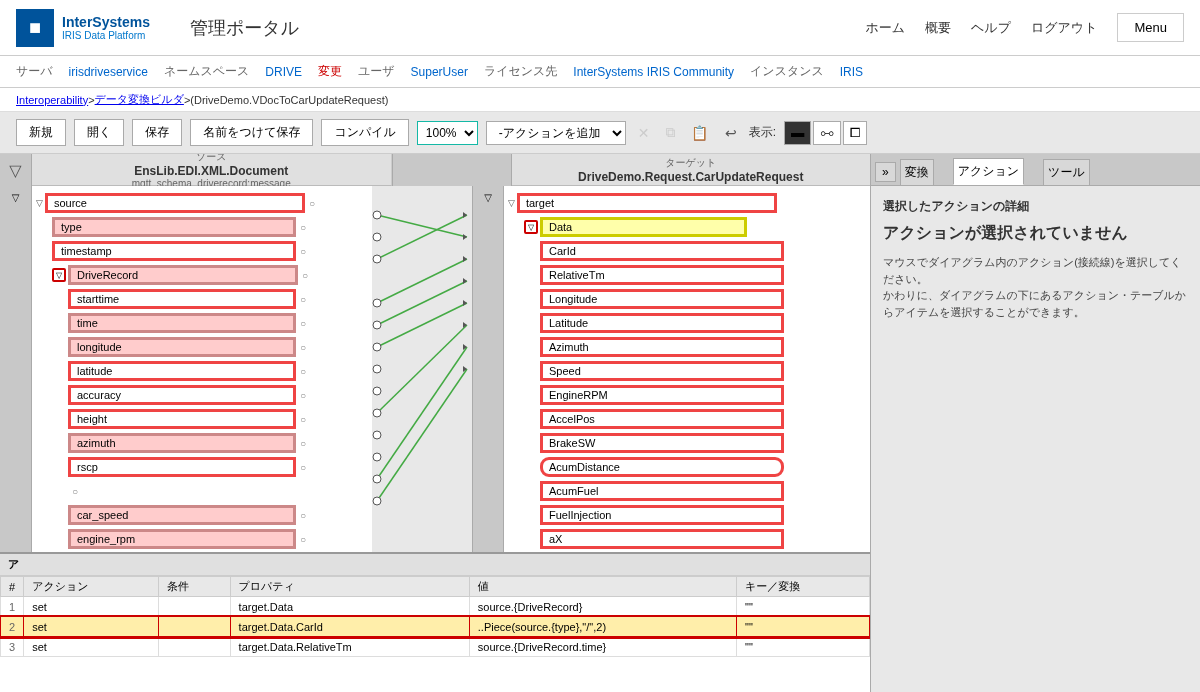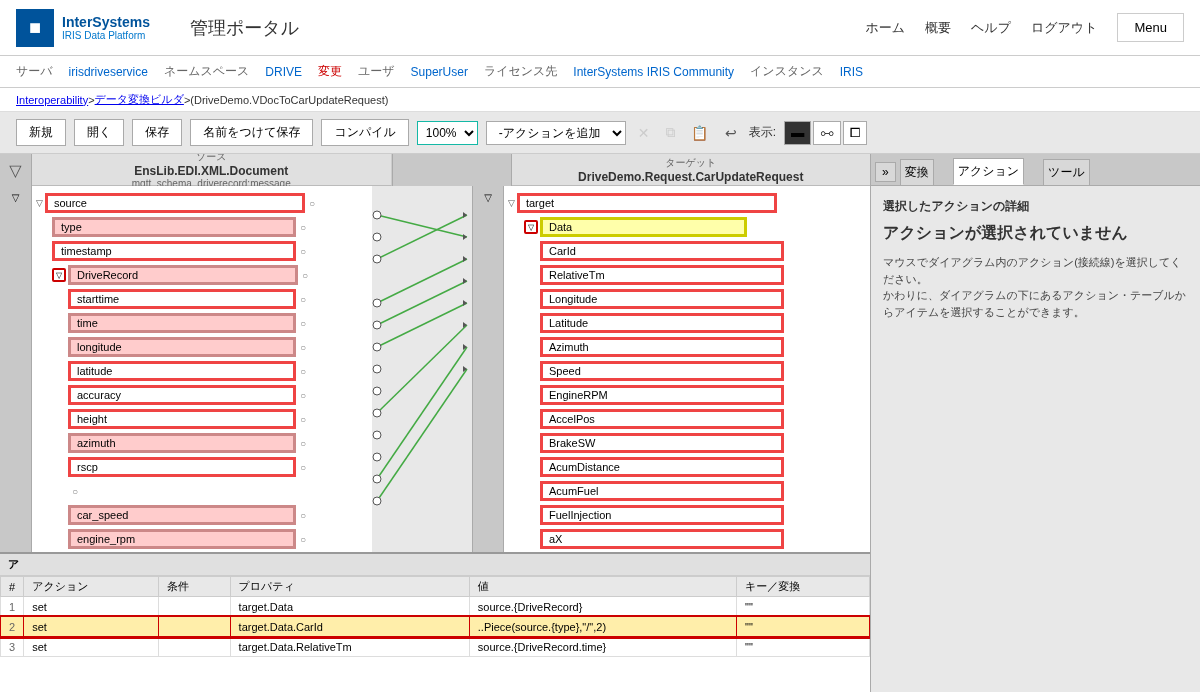--- a/index.html
+++ b/index.html
@@ -343,21 +343,21 @@
 
         <div class="field-row field-indent2">
           <div class="field-box" style="width:244px;">AccelPos</div>
         </div>
 
         <div class="field-row field-indent2">
           <div class="field-box" style="width:244px;">BrakeSW</div>
         </div>
 
         <div class="field-row field-indent2">
-          <div class="field-box" style="width:244px;">AcumDistance</div>
+          <div class="field-box" style="width:244px;border-radius:9px;">AcumDistance</div>
         </div>
 
         <div class="field-row field-indent2">
           <div class="field-box" style="width:244px;">AcumFuel</div>
         </div>
 
         <div class="field-row field-indent2">
           <div class="field-box" style="width:244px;">FuelInjection</div>
         </div>
 

